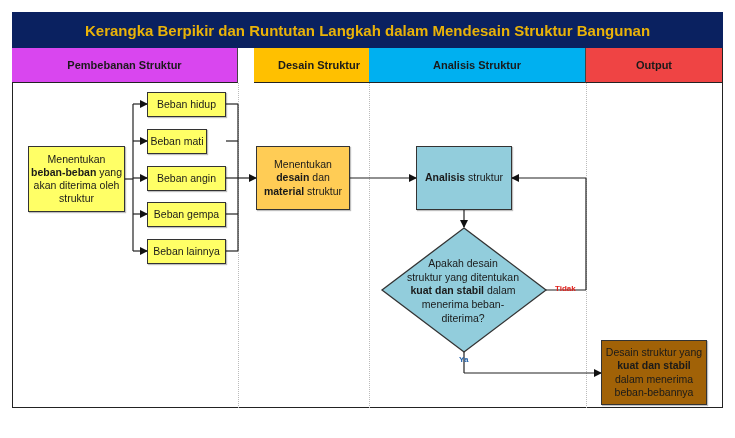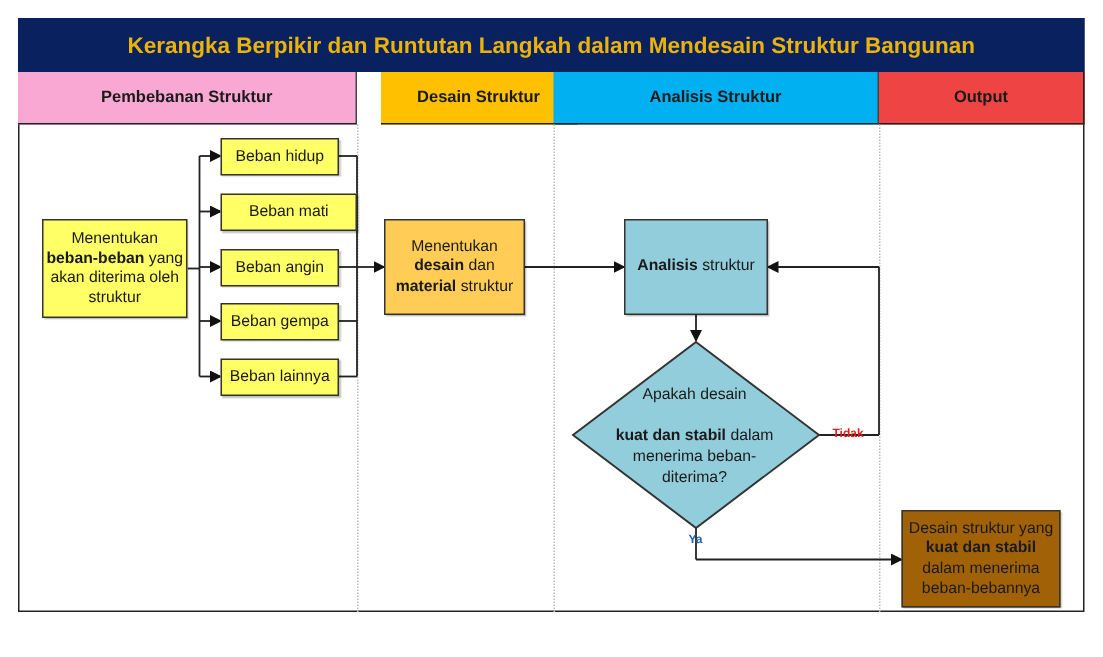--- a/index.html
+++ b/index.html
@@ -29,21 +29,21 @@
   .lbl-tidak { position: absolute; left: 555px; top: 284px; font-size: 8px; font-weight: bold; color: #e0201c; }
   .lbl-ya { position: absolute; left: 459px; top: 355px; font-size: 8px; font-weight: bold; color: #1f5fa8; }
 </style>
 </head>
 <body>
 
 <div class="frame"></div>
 
 <div class="title-bar">Kerangka Berpikir dan Runtutan Langkah dalam Mendesain Struktur Bangunan</div>
 
-<div class="col-head" style="left:12px;width:226px;background:#f9a8d4;">Pembebanan Struktur</div>
+<div class="col-head" style="left:12px;width:226px;background:#d946ef;">Pembebanan Struktur</div>
 <div class="col-head" style="left:238px;width:131px;background:#ffc000;margin-left:16px;">Desain Struktur</div>
 <div class="col-head" style="left:369px;width:217px;background:#00b0f0;">Analisis Struktur</div>
 <div class="col-head" style="left:586px;width:137px;background:#ef4444;border-right:1.5px solid #222;">Output</div>
 
 <div class="col-divider" style="left:238px;"></div>
 <div class="col-divider" style="left:369px;"></div>
 <div class="col-divider" style="left:586px;"></div>
 
 <svg class="lines" width="735" height="438">
   <defs>
@@ -88,42 +88,42 @@
 </svg>
 
 <div class="box yellow" style="left:28px;top:146px;width:97px;height:66px;">
   <div>
     <span>Menentukan</span><br>
     <b>beban-beban</b><span> yang akan diterima oleh struktur</span>
   </div>
 </div>
 
 <div class="box yellow" style="left:147px;top:92px;width:79px;height:25px;">Beban hidup</div>
-<div class="box yellow" style="left:147px;top:129px;width:91px;height:25px;">Beban mati</div>
+<div class="box yellow" style="left:147px;top:129px;width:60px;height:25px;">Beban mati</div>
 <div class="box yellow" style="left:147px;top:166px;width:79px;height:25px;">Beban angin</div>
 <div class="box yellow" style="left:147px;top:202px;width:79px;height:25px;">Beban gempa</div>
 <div class="box yellow" style="left:147px;top:239px;width:79px;height:25px;">Beban lainnya</div>
 
 <div class="box orange" style="left:256px;top:146px;width:94px;height:64px;">
   <div>
     <span>Menentukan</span><br>
     <b>desain</b><span> dan</span><br>
     <b>material</b><span> struktur</span>
   </div>
 </div>
 
 <div class="box blue" style="left:416px;top:146px;width:96px;height:64px;">
   <div>
     <b>Analisis</b><span> struktur</span>
   </div>
 </div>
 
 <div class="diamond-text">
   <span>Apakah desain</span><br>
-  <br>
+  <span>struktur yang ditentukan</span><br>
   <b>kuat dan stabil</b><span> dalam</span><br>
   <span>menerima beban-</span><br>
   <span>diterima?</span>
 </div>
 
 <div class="lbl-tidak">Tidak</div>
 <div class="lbl-ya">Ya</div>
 
 <div class="box green" style="left:601px;top:340px;width:106px;height:65px;">
   <div>

